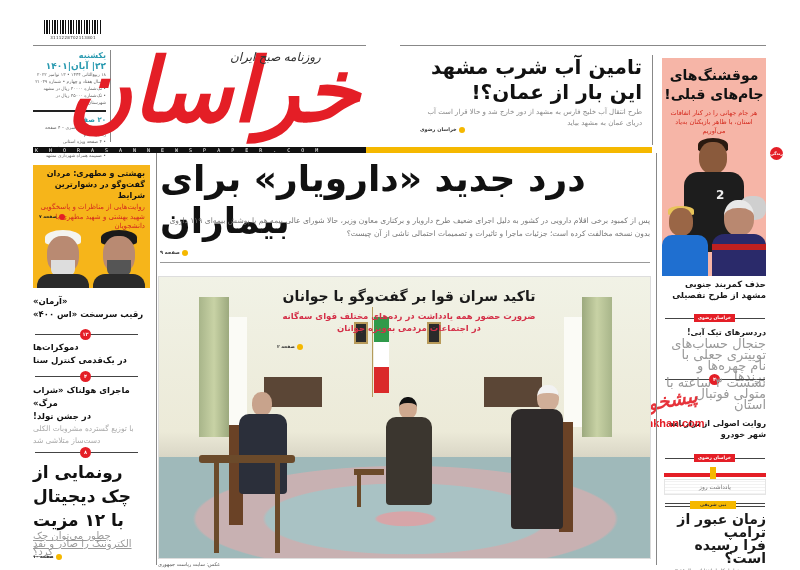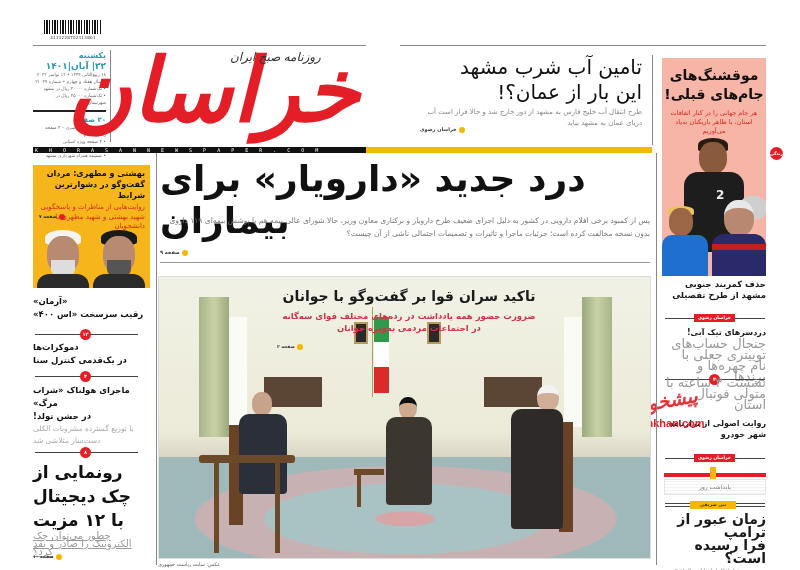--- a/index.html
+++ b/index.html
@@ -21,21 +21,21 @@
     .masthead-info .pages { font-size: 7px; font-weight: bold; color: #2a9ab0; }
     .vrule { position: absolute; left: 110px; top: 50px; width: 1px; height: 92px; background: #888; }
 
     .logo { position: absolute; left: 115px; top: 38px; width: 245px; height: 105px; color: #e41e26; font-family: "DejaVu Serif", serif; font-size: 88px; font-weight: bold; line-height: 105px; text-align: center; font-style: italic; }
     .logo-sub { position: absolute; left: 230px; top: 50px; font-size: 12px; color: #333; font-style: italic; font-family: Liberation Sans, sans-serif; }
 
     .site-strip { position: absolute; left: 33px; top: 147px; width: 333px; height: 6px; background: #111; color: #fff; font-size: 5px; line-height: 6px; letter-spacing: 11px; direction: ltr; overflow: hidden; padding-left: 2px; font-family: "DejaVu Sans Mono", monospace; }
     .yellow-strip { position: absolute; left: 366px; top: 147px; width: 286px; height: 6px; background: #f5b800; }
 
     .lead-sub { position: absolute; left: 420px; top: 55px; width: 222px; }
-    .lead-sub .title { font-size: 20px; font-weight: normal; line-height: 25px; color: #111; text-align: right; }
+    .lead-sub .title { font-size: 20px; font-weight: bold; line-height: 25px; color: #111; text-align: right; }
     .lead-sub .body { font-size: 7px; color: #888; line-height: 11px; margin-top: 2px; text-align: right; }
     .lead-sub .tag { position: absolute; left: 0; bottom: -4px; font-size: 5px; color: #333; font-weight: bold; }
     .tag-dot { display: inline-block; width: 6px; height: 6px; border-radius: 50%; background: #f5b800; margin-left: 2px; vertical-align: middle; }
     .vrule2 { position: absolute; left: 652px; top: 55px; width: 1px; height: 90px; background: #888; }
     .pink-box { position: absolute; left: 662px; top: 58px; width: 104px; height: 218px; background: #f6b5a7; }
     .pink-box .title { font-size: 14px; font-weight: bold; text-align: center; line-height: 19px; margin-top: 8px; color: #111; }
     .pink-box .sub { font-size: 6.5px; color: #d42a1e; text-align: center; line-height: 9px; margin-top: 5px; padding: 0 4px; }
     .players { position: absolute; left: 0; top: 80px; width: 104px; height: 138px; overflow: hidden; }
     .p1 { position: absolute; left: 22px; top: 0; width: 60px; height: 115px; }
     .p1 .head { position: absolute; left: 15px; top: 4px; width: 28px; height: 32px; border-radius: 45%; background: #8a5a3c; }

